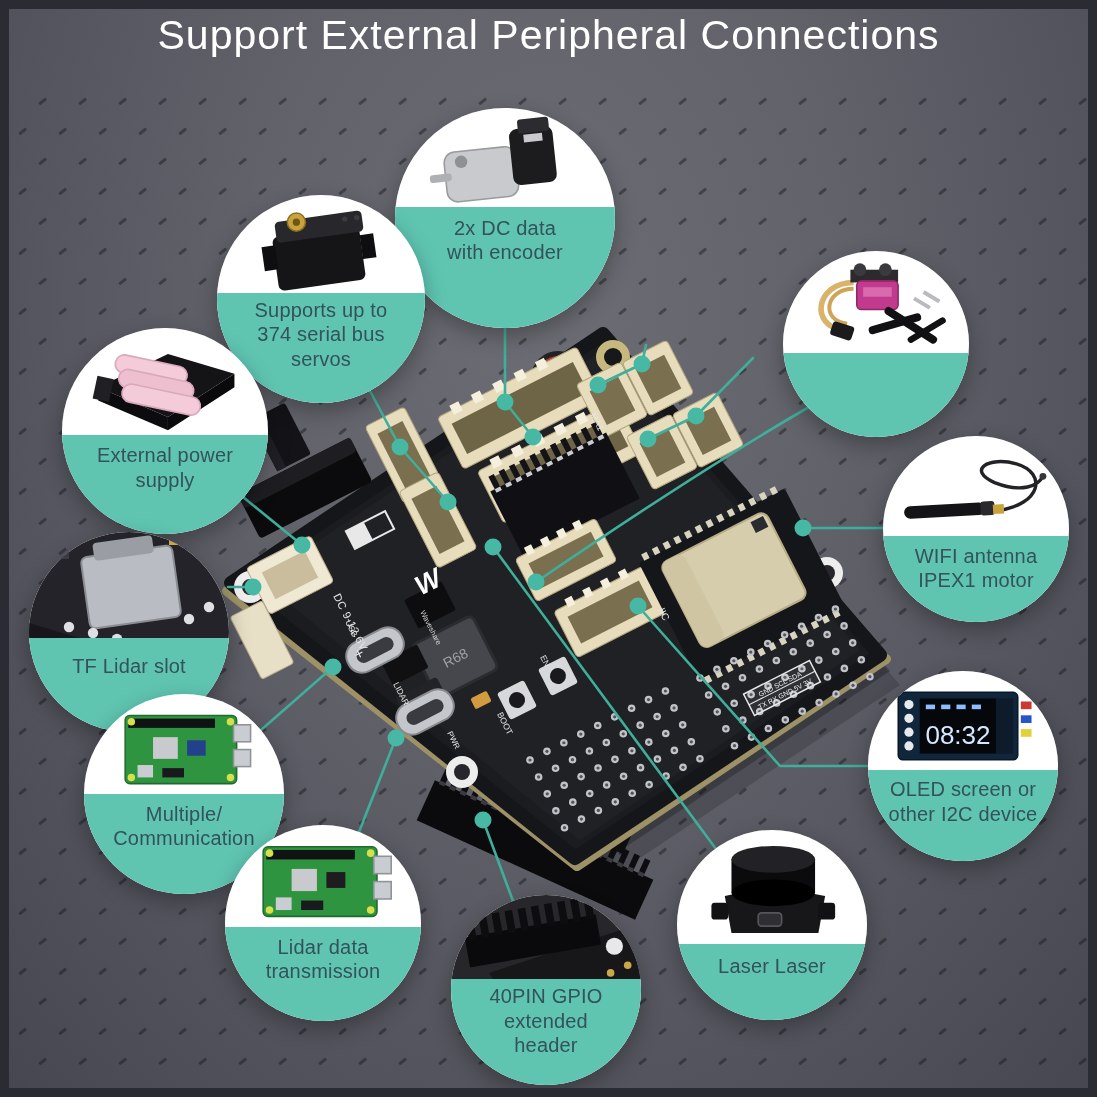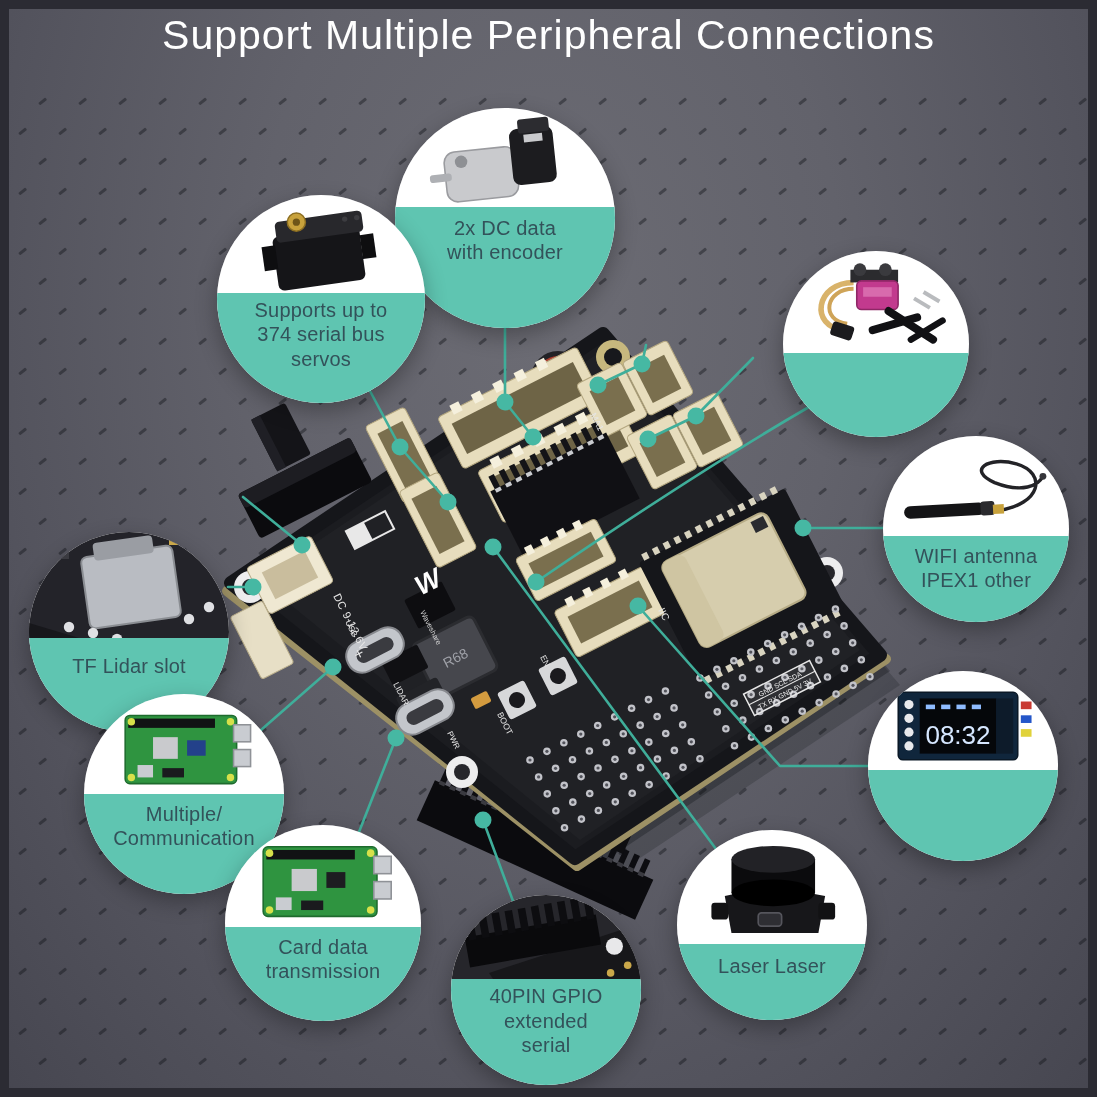--- a/index.html
+++ b/index.html
@@ -27,21 +27,21 @@
     position:absolute;left:5%;right:5%;text-align:center;white-space:pre-line;
     color:#33525a;font-size:20px;line-height:1.22;font-weight:500;letter-spacing:.2px;
   }
   svg text{font-family:"Liberation Sans", sans-serif;}
 </style>
 </head>
 <body>
 
 <div class="frame">
 
-  <h1 class="title">Support Multiple Peripheral Connections</h1>
+  <h1 class="title">Support External Peripheral Connections</h1>
 
   <div class="dots" id="dots">
       <i style="left: 38px; top: 100px;"></i>
       <i style="left: 78px; top: 100px;"></i>
       <i style="left: 118px; top: 100px;"></i>
       <i style="left: 158px; top: 100px;"></i>
       <i style="left: 198px; top: 100px;"></i>
       <i style="left: 238px; top: 100px;"></i>
       <i style="left: 278px; top: 100px;"></i>
       <i style="left: 318px; top: 100px;"></i>
@@ -1480,32 +1480,46 @@
       <rect x="42" y="19" width="18" height="6" fill="#d86aad"></rect>
       <rect x="22" y="42" width="14" height="9" rx="2" fill="#1b1b1e" transform="rotate(18 29 46)"></rect>
       <line x1="48" y1="46" x2="76" y2="38" stroke="#111114" stroke-width="5" stroke-linecap="round"></line>
       <line x1="58" y1="34" x2="86" y2="52" stroke="#111114" stroke-width="5" stroke-linecap="round"></line>
       <line x1="72" y1="52" x2="92" y2="40" stroke="#111114" stroke-width="4" stroke-linecap="round"></line>
       <line x1="74" y1="26" x2="84" y2="32" stroke="#b9bbbe" stroke-width="2.5"></line>
       <line x1="80" y1="22" x2="90" y2="28" stroke="#b9bbbe" stroke-width="2.5"></line>
     </svg>
   </div>
 
+  <div class="callout" style="left:62px;top:328px;width:206px;height:206px;">
+    <div class="band" style="top:52%"></div>
+    <svg class="photo" viewBox="0 0 100 62" style="height:50%">
+      <polygon points="10,32 52,12 92,24 52,50" fill="#141417"></polygon>
+      <polygon points="10,32 52,50 52,58 10,40" fill="#0c0c0e"></polygon>
+      <polygon points="92,24 52,50 52,58 92,32" fill="#0a0a0c"></polygon>
+      <rect x="20" y="16" width="44" height="11" rx="5.5" fill="#f4ccd9" stroke="#d9a9bb" transform="rotate(12 42 21)"></rect>
+      <rect x="22" y="25" width="46" height="11" rx="5.5" fill="#eec0cf" stroke="#d9a9bb" transform="rotate(12 45 30)"></rect>
+      <rect x="24" y="34" width="48" height="11" rx="5.5" fill="#f4ccd9" stroke="#d9a9bb" transform="rotate(12 48 39)"></rect>
+      <rect x="8" y="26" width="10" height="14" fill="#202024" transform="rotate(12 13 33)"></rect>
+    </svg>
+    <div class="clabel" style="top:56%">External power
+supply</div>
+  </div>
 
   <div class="callout" style="left:883px;top:436px;width:186px;height:186px;">
     <div class="band" style="top:54%"></div>
     <svg class="photo" viewBox="0 0 100 62" style="height:52%">
       <path d="M64,44 C92,40 96,20 76,14 C58,9 44,18 62,26 C80,33 90,28 93,22" fill="none" stroke="#232327" stroke-width="2.2"></path>
       <rect x="4" y="40" width="52" height="8" rx="4" fill="#141416" transform="rotate(-3 30 44)"></rect>
       <rect x="53" y="38" width="9" height="9" rx="2" fill="#2a2a2e" transform="rotate(-3 57 42)"></rect>
       <rect x="61" y="40" width="7" height="6" fill="#c8a23c" transform="rotate(-3 64 43)"></rect>
       <circle cx="93" cy="22" r="2.2" fill="#35353a"></circle>
     </svg>
     <div class="clabel" style="top:58%">WIFI antenna
-IPEX1 other</div>
+IPEX1 motor</div>
   </div>
 
   <div class="callout" style="left:29px;top:532px;width:200px;height:200px;">
     <div class="band" style="top:53%"></div>
     <svg class="photo photo-full" viewBox="0 0 100 62" style="height:53%" preserveAspectRatio="xMidYMid slice">
       <rect x="0" y="0" width="100" height="62" fill="#232329"></rect>
       <polygon points="0,50 40,62 0,62" fill="#17171b"></polygon>
       <rect x="28" y="14" width="46" height="36" rx="3" fill="#b9bcc2" stroke="#8a8d92" transform="rotate(-8 51 32)"></rect>
       <rect x="32" y="8" width="30" height="9" rx="2" fill="#9a9da3" transform="rotate(-8 47 12)"></rect>
       <circle cx="20" cy="52" r="2.6" fill="#dfe0e3"></circle>
@@ -1532,20 +1546,22 @@
       <rect x="26" y="18" width="6" height="3" fill="#8fbcff"></rect>
         <rect x="36" y="18" width="6" height="3" fill="#8fbcff"></rect>
       <rect x="46" y="18" width="6" height="3" fill="#8fbcff"></rect>
         <rect x="56" y="18" width="6" height="3" fill="#8fbcff"></rect>
       <text x="47" y="44" font-size="17" fill="#d6e7ff" text-anchor="middle" font-family="'DejaVu Sans Mono', monospace">08:32</text>
       <rect x="72" y="14" width="11" height="36" fill="#0d1b2a"></rect>
       <rect x="88" y="16" width="7" height="5" fill="#c93a32"></rect>
       <rect x="88" y="25" width="7" height="5" fill="#2456c9"></rect>
       <rect x="88" y="34" width="7" height="5" fill="#e0d23a"></rect>
     </svg>
+    <div class="clabel" style="top:56%">OLED screen or
+other I2C device</div>
   </div>
 
   <div class="callout" style="left:84px;top:694px;width:200px;height:200px;">
     <div class="band" style="top:50%"></div>
     <svg class="photo" viewBox="0 0 100 62" style="height:48%">
       <rect x="12" y="10" width="72" height="44" rx="3" fill="#2f9440" stroke="#1e6b2d"></rect>
       <rect x="14" y="12" width="56" height="6" fill="#111214"></rect>
       <circle cx="16" cy="14" r="2.4" fill="#d7e04a"></circle>
         <circle cx="80" cy="14" r="2.4" fill="#d7e04a"></circle>
       <circle cx="16" cy="50" r="2.4" fill="#d7e04a"></circle>
@@ -1570,21 +1586,21 @@
         <circle cx="80" cy="14" r="2.4" fill="#d7e04a"></circle>
       <circle cx="16" cy="50" r="2.4" fill="#d7e04a"></circle>
         <circle cx="80" cy="50" r="2.4" fill="#d7e04a"></circle>
       <rect x="30" y="24" width="16" height="14" fill="#c9cacd"></rect>
       <rect x="52" y="26" width="12" height="10" fill="#1d1d21"></rect>
       <rect x="82" y="16" width="11" height="11" fill="#c9ccd1" stroke="#8f9297"></rect>
       <rect x="82" y="32" width="11" height="11" fill="#c9ccd1" stroke="#8f9297"></rect>
       <rect x="20" y="42" width="10" height="8" fill="#c9ccd1"></rect>
       <rect x="36" y="44" width="14" height="6" fill="#1a1a1e"></rect>
     </svg>
-    <div class="clabel" style="top:56%">Card data
+    <div class="clabel" style="top:56%">Lidar data
 transmission</div>
   </div>
 
   <div class="callout" style="left:677px;top:830px;width:190px;height:190px;">
     <div class="band" style="top:60%"></div>
     <svg class="photo" viewBox="0 0 100 62" style="height:58%">
       <polygon points="22,34 50,28 82,34 78,56 26,56" fill="#17171a"></polygon>
       <rect x="14" y="38" width="10" height="10" rx="2" fill="#121214"></rect>
       <rect x="78" y="38" width="10" height="10" rx="2" fill="#121214"></rect>
       <rect x="26" y="12" width="50" height="20" fill="#0b0b0d"></rect>
@@ -1612,17 +1628,17 @@
           <rect x="59" y="8" width="4" height="12" fill="#0d0d10"></rect>
         <rect x="66" y="8" width="4" height="12" fill="#0d0d10"></rect>
           <rect x="73" y="8" width="4" height="12" fill="#0d0d10"></rect>
       </g>
       <circle cx="86" cy="30" r="4.5" fill="#e8e8ea"></circle>
       <circle cx="93" cy="40" r="2" fill="#caa84a"></circle>
         <circle cx="84" cy="44" r="2" fill="#caa84a"></circle>
     </svg>
     <div class="clabel" style="top:47%">40PIN GPIO
 extended
-serial</div>
+header</div>
   </div>
 
   <div class="border-overlay"></div>
 </div>
 
 </body></html>

